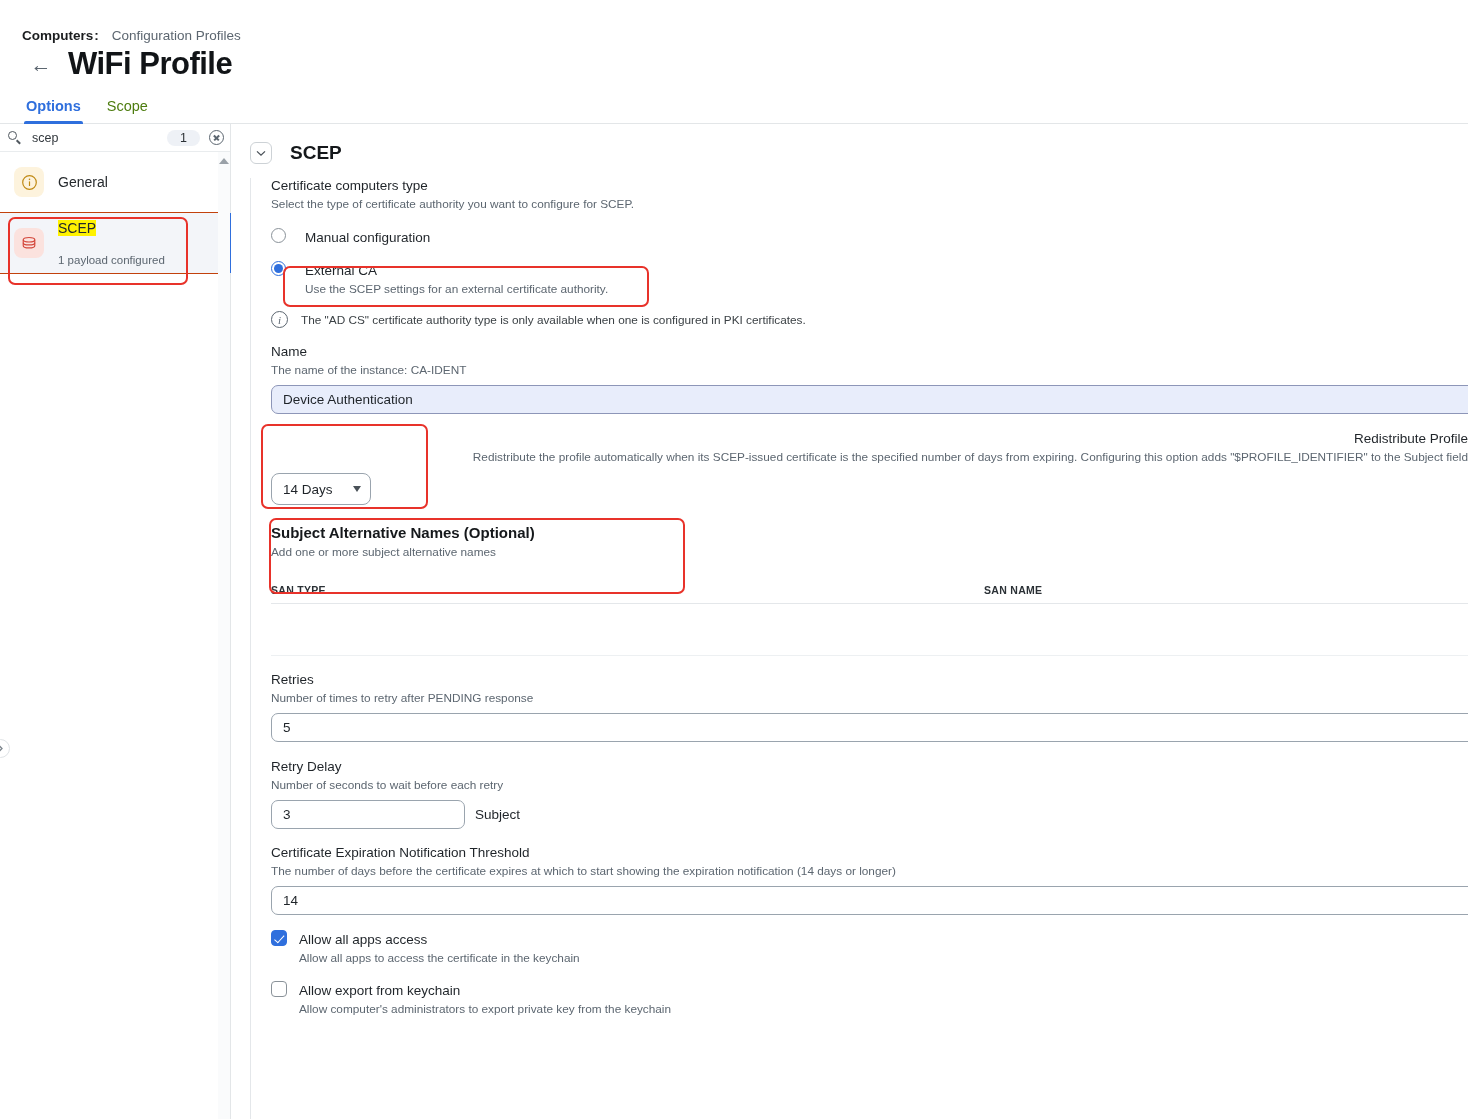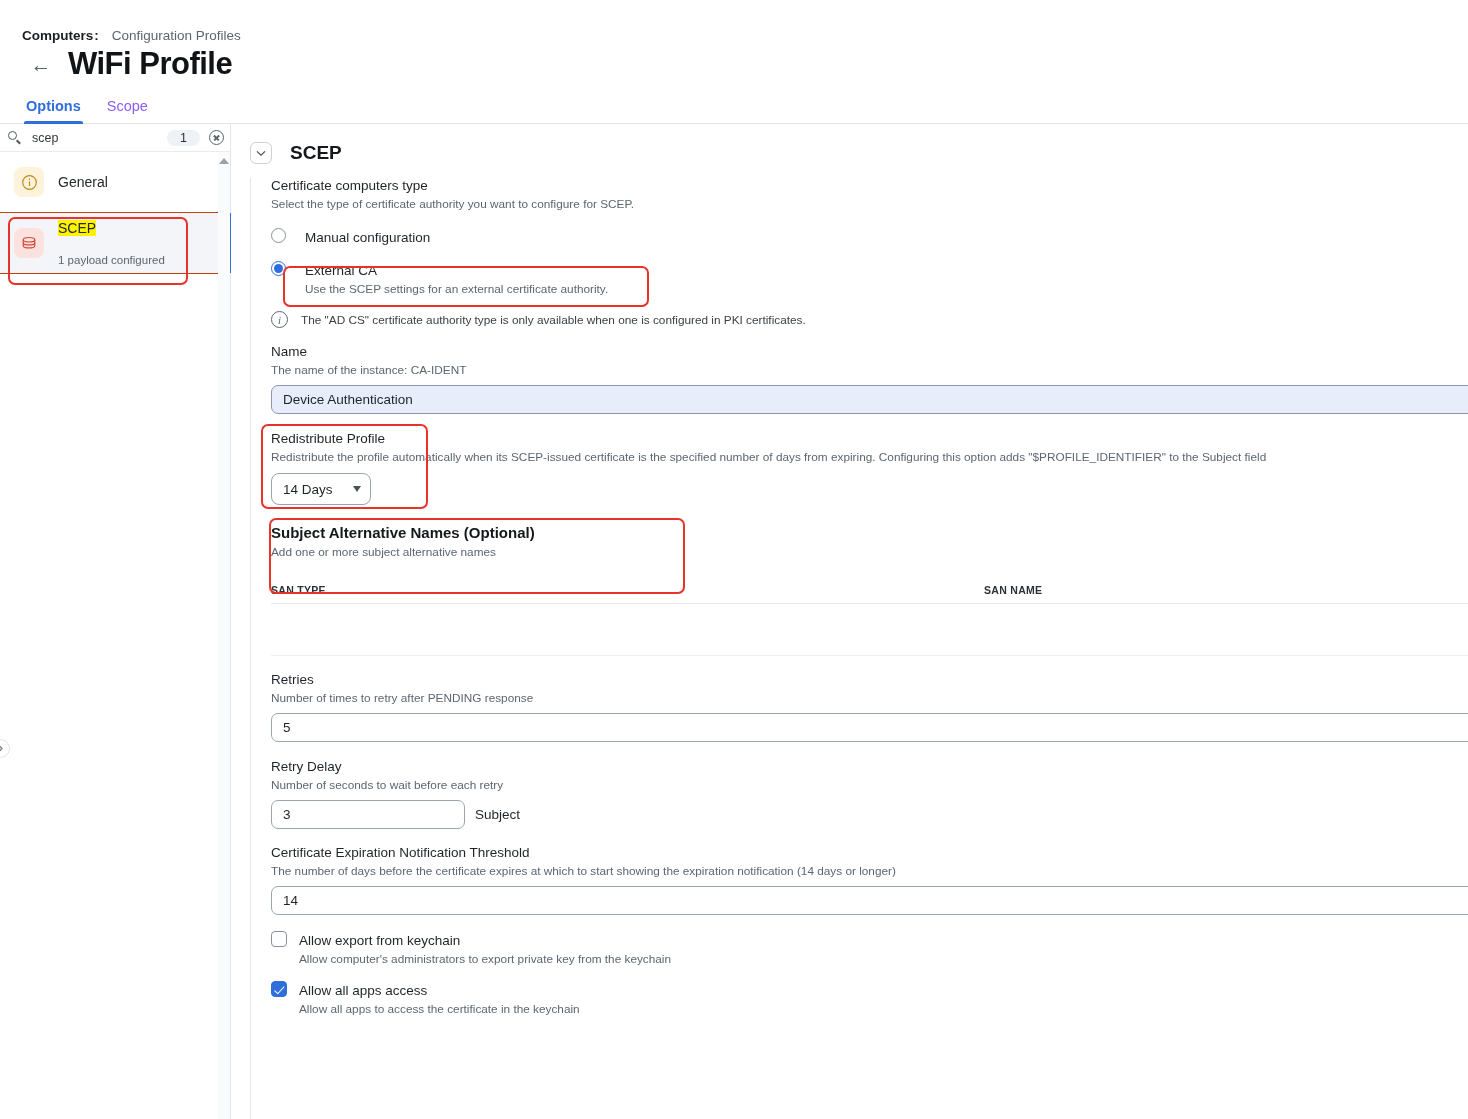--- a/index.html
+++ b/index.html
@@ -19,21 +19,21 @@
   .crumb-sep { color: #1b1d1f; margin: 0 3px 0 1px; font-weight:700;}
   .crumb-link { color: #5c6670; margin-left: 10px; }
   .title-row { position: absolute; left: 28px; top: 30px; display: flex; align-items: center; gap: 14px; }
   .back-arrow { width: 26px; height: 26px; display:flex; align-items:center; justify-content:center;
     font-size: 21px; color:#5c6670; line-height:1; cursor:pointer; }
   .page-title { font-size: 31px; font-weight: 700; letter-spacing: -0.5px; color:#111417; }
 
   
   .tabbar { position: absolute; left:0; top: 85px; width: 1468px; height: 39px;
     border-bottom: 1px solid #e3e6e8; background:#fff; display:flex; align-items:flex-end; }
-  .tab { font-size: 14.5px; padding: 0 0 9px 0; margin-left: 26px; color:#8b5cf6; cursor:pointer; position:relative; }
+  .tab { font-size: 14.5px; padding: 0 0 9px 0; margin-left: 26px; color:#4d7c0f; cursor:pointer; position:relative; }
   .tab.active { color:#2f6fdd; font-weight:700; }
   .tab.active::after { content:""; position:absolute; left:-2px; right:-2px; bottom:-1px; height:3px; background:#2f6fdd; border-radius:2px 2px 0 0;}
 
   
   .sidebar { position:absolute; left:0; top:124px; width:231px; height:995px; background:#fff;
     border-right:1px solid #e3e6e8; }
   .search-row { position:relative; height:28px; border-bottom:1px solid #e9ecee; display:flex; align-items:center; padding:0 6px 0 8px;}
   .search-ico { width:15px; height:15px; flex:0 0 15px; position:relative; }
   .search-ico i { position:absolute; width:9px; height:9px; border:1.6px solid #50585f; border-radius:50%; left:0; top:1px;}
   .search-ico b { position:absolute; width:5px; height:1.7px; background:#50585f; transform:rotate(45deg); left:8px; top:11px;}
@@ -238,21 +238,21 @@
             <span class="info-txt">The "AD CS" certificate authority type is only available when one is configured in PKI certificates.</span>
           </div>
         </div>
 
         <div style="margin-top:16px;">
           <div class="fld-label">Name</div>
           <div class="fld-help">The name of the instance: CA-IDENT</div>
           <div class="inp filled wide" style="margin-top:8px;">Device Authentication</div>
         </div>
 
-        <div style="margin-top:17px;">
+        <div style="margin-top:17px;text-align:right;">
           <div class="fld-label">Redistribute Profile</div>
           <div class="fld-help">Redistribute the profile automatically when its SCEP-issued certificate is the specified number of days from expiring. Configuring this option adds "$PROFILE_IDENTIFIER" to the Subject field</div>
           <div class="sel" style="margin-top:9px;">
             <span>14 Days</span>
             <span class="caret"></span>
           </div>
         </div>
 
 
         <div style="margin-top:19px;">
@@ -279,36 +279,36 @@
             <span class="unit">Subject</span>
           </div>
         </div>
 
         <div style="margin-top:16px;">
           <div class="fld-label">Certificate Expiration Notification Threshold</div>
           <div class="fld-help">The number of days before the certificate expires at which to start showing the expiration notification (14 days or longer)</div>
           <div class="inp plain" style="margin-top:8px;">14</div>
         </div>
 
+        <div class="chk-row" style="margin-top:15px;">
+          <span class="chk on"></span>
+          <span>
+            <span class="chk-txt">Allow all apps access</span>
+            <div class="chk-sub">Allow all apps to access the certificate in the keychain</div>
+          </span>
+        </div>
+
         <div class="chk-row" style="margin-top:16px;">
           <span class="chk"></span>
           <span>
             <span class="chk-txt">Allow export from keychain</span>
             <div class="chk-sub">Allow computer's administrators to export private key from the keychain</div>
           </span>
         </div>
 
-        <div class="chk-row" style="margin-top:15px;">
-          <span class="chk on"></span>
-          <span>
-            <span class="chk-txt">Allow all apps access</span>
-            <div class="chk-sub">Allow all apps to access the certificate in the keychain</div>
-          </span>
-        </div>
-
       </div>
     </div>
   </div>
 
   <div class="anno" style="left:8px;  top:217px; width:180px; height:68px;"></div>
   <div class="anno" style="left:283px; top:266px; width:366px; height:41px;"></div>
   <div class="anno" style="left:261px; top:424px; width:167px; height:85px;"></div>
   <div class="anno" style="left:269px; top:518px; width:416px; height:76px;"></div>
 
 </div>

